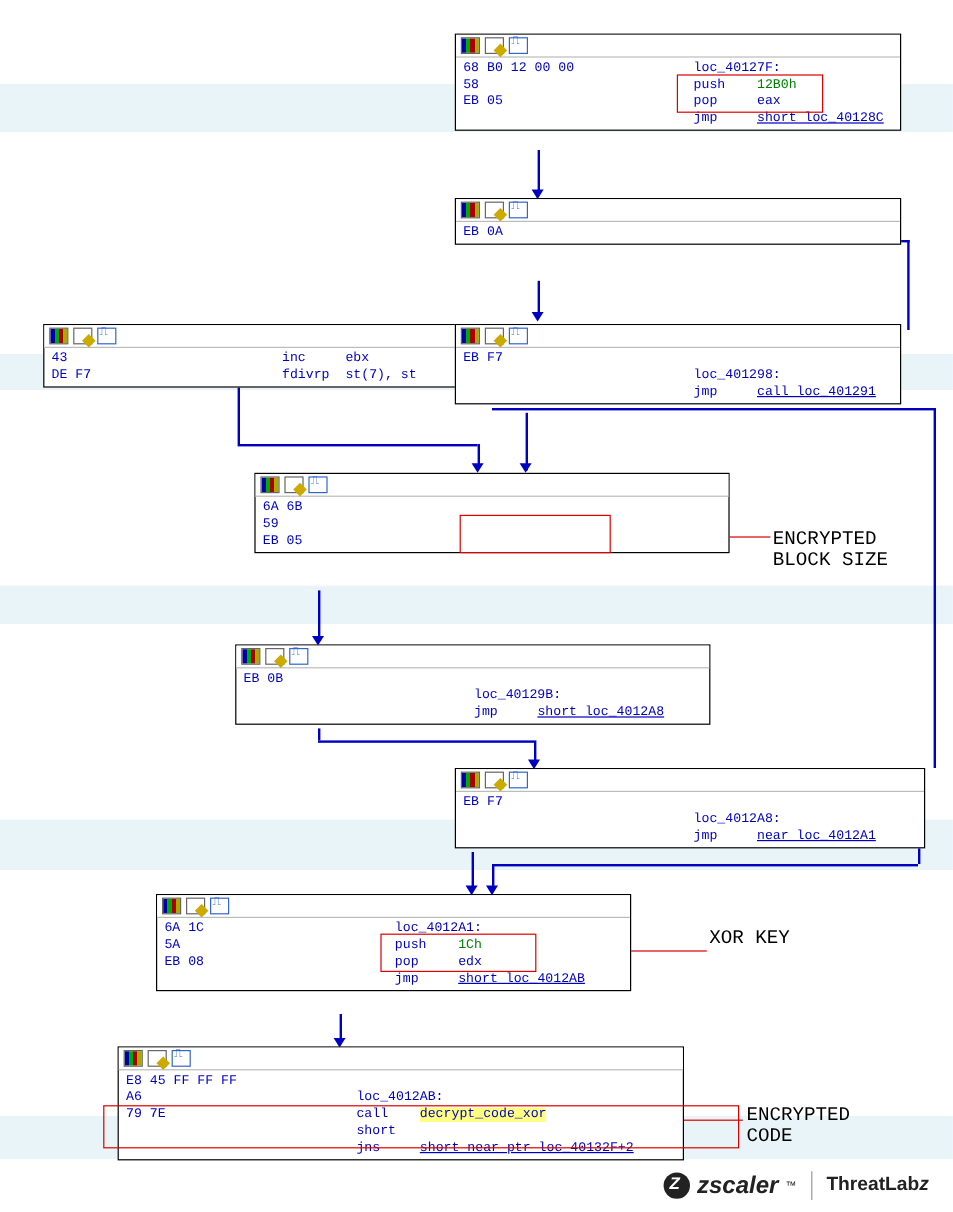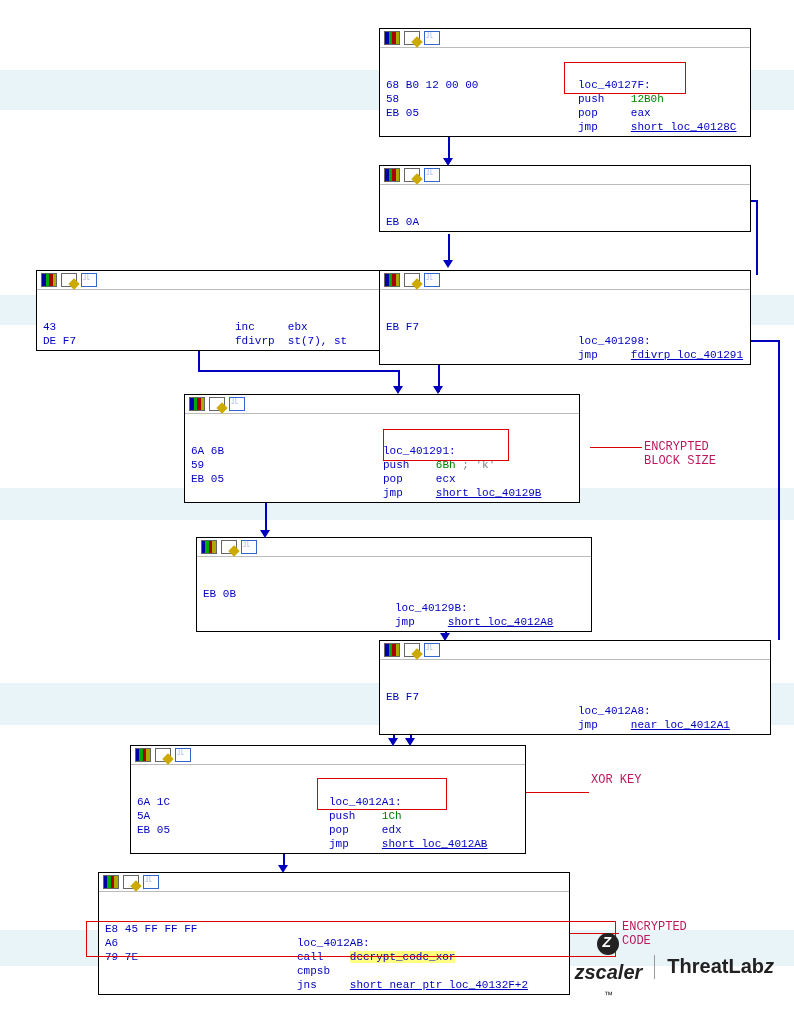--- a/index.html
+++ b/index.html
@@ -73,41 +73,40 @@
   top: -3px;
   left: 1px;
   font-size: 10px;
 }
 .body2 {
   display: flex;
 }
 .col {
   padding: 2px 6px;
   white-space: pre;
-  margin-top: 28px;
 }
 .col.hex { min-width: 180px; }
 .hexb { color: #0000c0; }
 .mne { color: #0000c0; }
 .reg { color: #0000c0; font-family: Liberation Mono, monospace; }
 .imm { color: #008000; font-weight: normal; }
 .loc { color: #0000c0; text-decoration: underline; }
 .loc2 { color: #0000c0; }
 .cmt { color: #808080; }
 .highlight { background: #ffff80; color: #0000c0; }
 .redbox {
   border: 1px solid #d00;
   position: absolute;
   pointer-events: none;
   z-index: 5;
 }
 .annot {
   position: absolute;
-  color: #be185d;
-  font-size: 12px;
+  color: #000000;
+  font-size: 16px;
   z-index: 6;
 }
 .arrow-line {
   position: absolute;
   background: #0000c0;
   z-index: 0;
 }
 .arrow-head {
   position: absolute;
   width: 0;
@@ -129,21 +128,20 @@
   z-index: 10;
 }
 .zscaler {
   display: flex;
   align-items: center;
   gap: 6px;
   font-size: 20px;
   font-weight: bold;
   font-style: italic;
   color: #222;
-  flex-direction: column;
 }
 .zscaler .zicon {
   width: 22px;
   height: 22px;
   border-radius: 50%;
   background: #222;
   position: relative;
 }
 .zscaler .zicon::after {
   content: "Z";
@@ -154,21 +152,21 @@
   font-size: 14px;
   font-style: italic;
 }
 .tm { font-size: 9px; vertical-align: super; font-style: normal; font-weight: normal; }
 .divider {
   width: 1px;
   height: 24px;
   background: #999;
 }
 .threatlabz {
-  font-size: 20px;
+  font-size: 16px;
   font-weight: bold;
   color: #222;
 }
 .threatlabz .z { font-style: italic; font-weight: bold; }
 </style>
 </head>
 <body>
 
 <div class="bg-stripe" style="top:70px;height:40px"></div>
 <div class="bg-stripe" style="top:295px;height:30px"></div>
@@ -267,38 +265,34 @@
 <div class="node" style="left:379px;top:270px;width:370px">
   <div class="titlebar">
     <span class="ticon rgb"></span>
     <span class="ticon edit"></span>
     <span class="ticon graph"></span>
   </div>
   <div class="body2">
     <div class="col hex hexb">EB F7</div>
     <div class="col">
 <span class="loc2">loc_401298:</span>
-<span class="mne">jmp</span>     <span class="loc">fdivrp loc_401291</span></div>
-  </div>
-</div>
-
-<div class="node" style="left:184px;top:394px;width:394px">
+<span class="mne">jmp</span>     <span class="loc">call loc_401291</span></div>
+  </div>
+</div>
+
+<div class="node" style="left:212px;top:394px;width:394px">
   <div class="titlebar">
     <span class="ticon rgb"></span>
     <span class="ticon edit"></span>
     <span class="ticon graph"></span>
   </div>
   <div class="body2">
     <div class="col hex hexb">6A 6B
 59
 EB 05</div>
-    <div class="col"><span class="loc2">loc_401291:</span>
-<span class="mne">push</span>    <span class="imm">6Bh</span> <span class="cmt">; 'k'</span>
-<span class="mne">pop</span>     <span class="reg">ecx</span>
-<span class="mne">jmp</span>     <span class="loc">short loc_40129B</span></div>
   </div>
 </div>
 <div class="redbox" style="left:383px;top:429px;width:124px;height:30px"></div>
 <div class="annot" style="left:644px;top:440px;white-space:pre">ENCRYPTED
 BLOCK SIZE</div>
 
 <div class="node" style="left:196px;top:537px;width:394px">
   <div class="titlebar">
     <span class="ticon rgb"></span>
     <span class="ticon edit"></span>
@@ -328,21 +322,21 @@
 
 <div class="node" style="left:130px;top:745px;width:394px">
   <div class="titlebar">
     <span class="ticon rgb"></span>
     <span class="ticon edit"></span>
     <span class="ticon graph"></span>
   </div>
   <div class="body2">
     <div class="col hex hexb">6A 1C
 5A
-EB 05</div>
+EB 08</div>
     <div class="col"><span class="loc2">loc_4012A1:</span>
 <span class="mne">push</span>    <span class="imm">1Ch</span>
 <span class="mne">pop</span>     <span class="reg">edx</span>
 <span class="mne">jmp</span>     <span class="loc">short loc_4012AB</span></div>
   </div>
 </div>
 <div class="redbox" style="left:317px;top:778px;width:128px;height:30px"></div>
 <div class="annot" style="left:591px;top:773px">XOR KEY</div>
 
 <div class="node" style="left:98px;top:872px;width:470px">
@@ -351,21 +345,21 @@
     <span class="ticon edit"></span>
     <span class="ticon graph"></span>
   </div>
   <div class="body2">
     <div class="col hex hexb">E8 45 FF FF FF
 A6
 79 7E</div>
     <div class="col">
 <span class="loc2">loc_4012AB:</span>
 <span class="mne">call</span>    <span class="highlight">decrypt_code_xor</span>
-<span class="mne">cmpsb</span>
+<span class="mne">short</span>
 <span class="mne">jns</span>     <span class="loc">short near ptr loc_40132F+2</span></div>
   </div>
 </div>
 <div class="redbox" style="left:86px;top:921px;width:528px;height:34px"></div>
 <div class="annot" style="left:622px;top:920px;white-space:pre">ENCRYPTED
 CODE</div>
 
 </div>
 
 <div class="footer">

